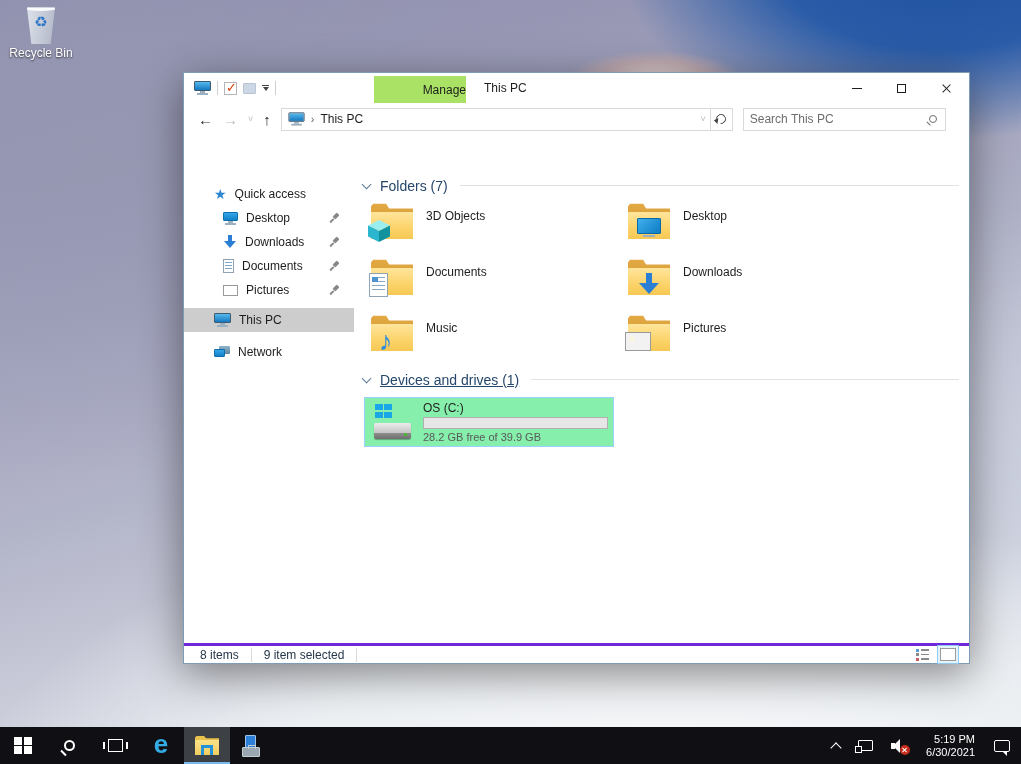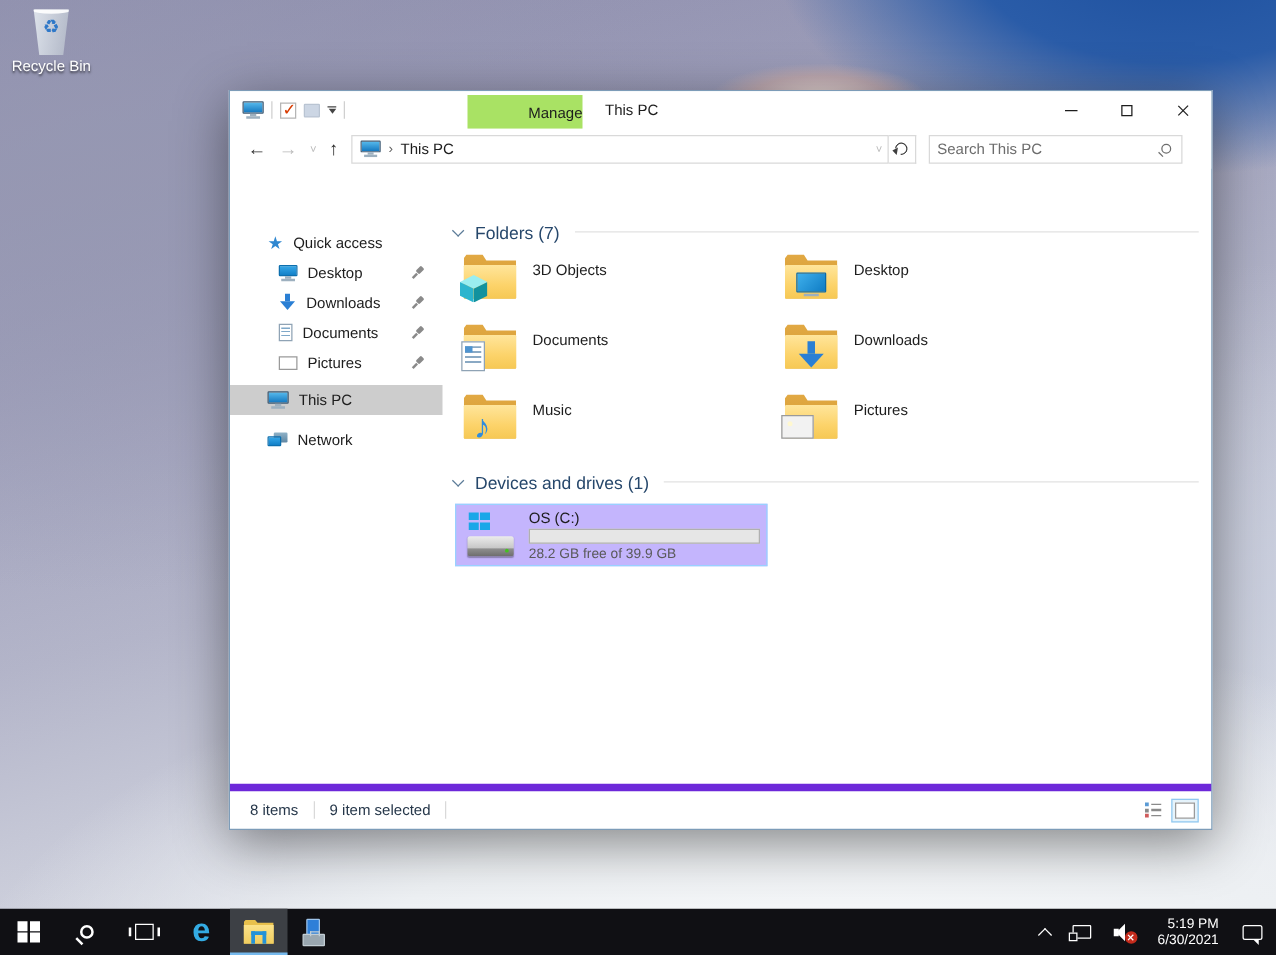--- a/index.html
+++ b/index.html
@@ -150,37 +150,37 @@
   .ov-photo { left:-3px; bottom:0; width:26px; height:19px; background:#f2f2f2; border:1px solid #9a9a9a; padding:2px; }
   .ov-photo .inner { width:100%; height:100%; background:linear-gradient(180deg,#9fd9f2 55%,#63b14d 55%); position:relative; }
   .ov-photo .inner::after { content:""; position:absolute; left:2px; top:2px; width:4px; height:4px; border-radius:50%; background:#fff8d0; }
   .ov-film { left:-2px; bottom:-1px; width:25px; height:19px; background:#1b2430; padding:3px 1px; }
   .ov-film .mid { width:100%; height:100%; background:linear-gradient(90deg,#c84fd0,#58c14f,#e8d44d); }
   .ov-film::before, .ov-film::after { content:""; position:absolute; left:1px; right:1px; height:2px;
     background:repeating-linear-gradient(90deg,#e8e8e8 0 2px,transparent 2px 5px); }
   .ov-film::before { top:0.5px; } .ov-film::after { bottom:0.5px; }
 
   
-  .drivetile { margin-top:8px; margin-left:3px; width:250px; height:50px; background:#c4b5fd; border:1px solid #99d1ff;
+  .drivetile { margin-top:8px; margin-left:3px; width:250px; height:50px; background:#86efac; border:1px solid #99d1ff;
     display:flex; align-items:center; padding:4px 8px; gap:10px; }
   .drive-ic { width:40px; height:38px; position:relative; flex:none; }
   .winflag { position:absolute; left:2px; top:1px; width:17px; height:14px;
     display:grid; grid-template-columns:1fr 1fr; grid-template-rows:1fr 1fr; gap:1.5px; }
   .winflag span { background:#1aa7e8; }
   .drive-body { position:absolute; left:1px; bottom:2px; width:37px; height:16px; border-radius:2px;
     background:linear-gradient(180deg,#ececec,#c6c6c6 60%,#8f8f8f 62%,#6e6e6e 100%); box-shadow:0 1px 1px rgba(0,0,0,.3); }
   .drive-body::after { content:""; position:absolute; right:4px; bottom:3px; width:3px; height:3px; border-radius:50%; background:#43c21f; }
   .drive-info { flex:1; display:flex; flex-direction:column; }
   .drive-name { line-height:14px; }
   .pbar { width:185px; height:12px; border:1px solid #b0b0b0; background:#e6e6e6; margin:2px 0 2px; }
   .pbar .fill { height:100%; background:#2786d8; }
   .drive-free { font-size:11px; color:#595959; }
 
   
-  .statusbar { position:absolute; left:0; right:0; bottom:0; height:36px; border-top:6px solid #6d28d9;
+  .statusbar { position:absolute; left:0; right:0; bottom:0; height:20px; border-top:3px solid #6d28d9;
     display:flex; align-items:center; padding:0 10px 0 16px; color:#26374a; }
   .statusbar .vsep { width:1px; height:14px; background:#d9d9d9; margin:0 12px; }
   .statusbar .flex { flex:1; }
   .viewbtn { width:22px; height:19px; display:flex; align-items:center; justify-content:center; margin-left:4px; border:1px solid transparent; }
   .viewbtn.sel { border-color:#90c8f0; background:#e5f3fb; }
   .ic-details { width:13px; height:12px; display:flex; flex-direction:column; justify-content:space-between; }
   .ic-details .r { display:flex; align-items:center; gap:2px; }
   .ic-details .d { width:3px; height:3px; }
   .ic-details .l { flex:1; height:1.5px; background:#8a8a8a; }
   .ic-thumb { width:16px; height:13px; background:#fff; border:1px solid #9a9a9a; padding:1.5px; }
@@ -403,21 +403,21 @@
         <div class="tile">
           <span class="folder">
               <span class="back"></span>
               <span class="front"></span>
             <span class="ov ov-photo"><span class="inner"></span></span>
             </span>
           <span class="lbl">Pictures</span>
         </div>
       </div>
 
-      <div class="secheader" style="margin-top:7px;">
+      <div class="secheader" style="margin-top:1px;text-decoration:underline;">
         <span class="chev"></span>
         <span>Devices and drives (1)</span>
         <span class="rule"></span>
       </div>
 
       <div class="drivetile">
         <span class="drive-ic">
           <span class="winflag">
               <span></span>
               <span></span>

